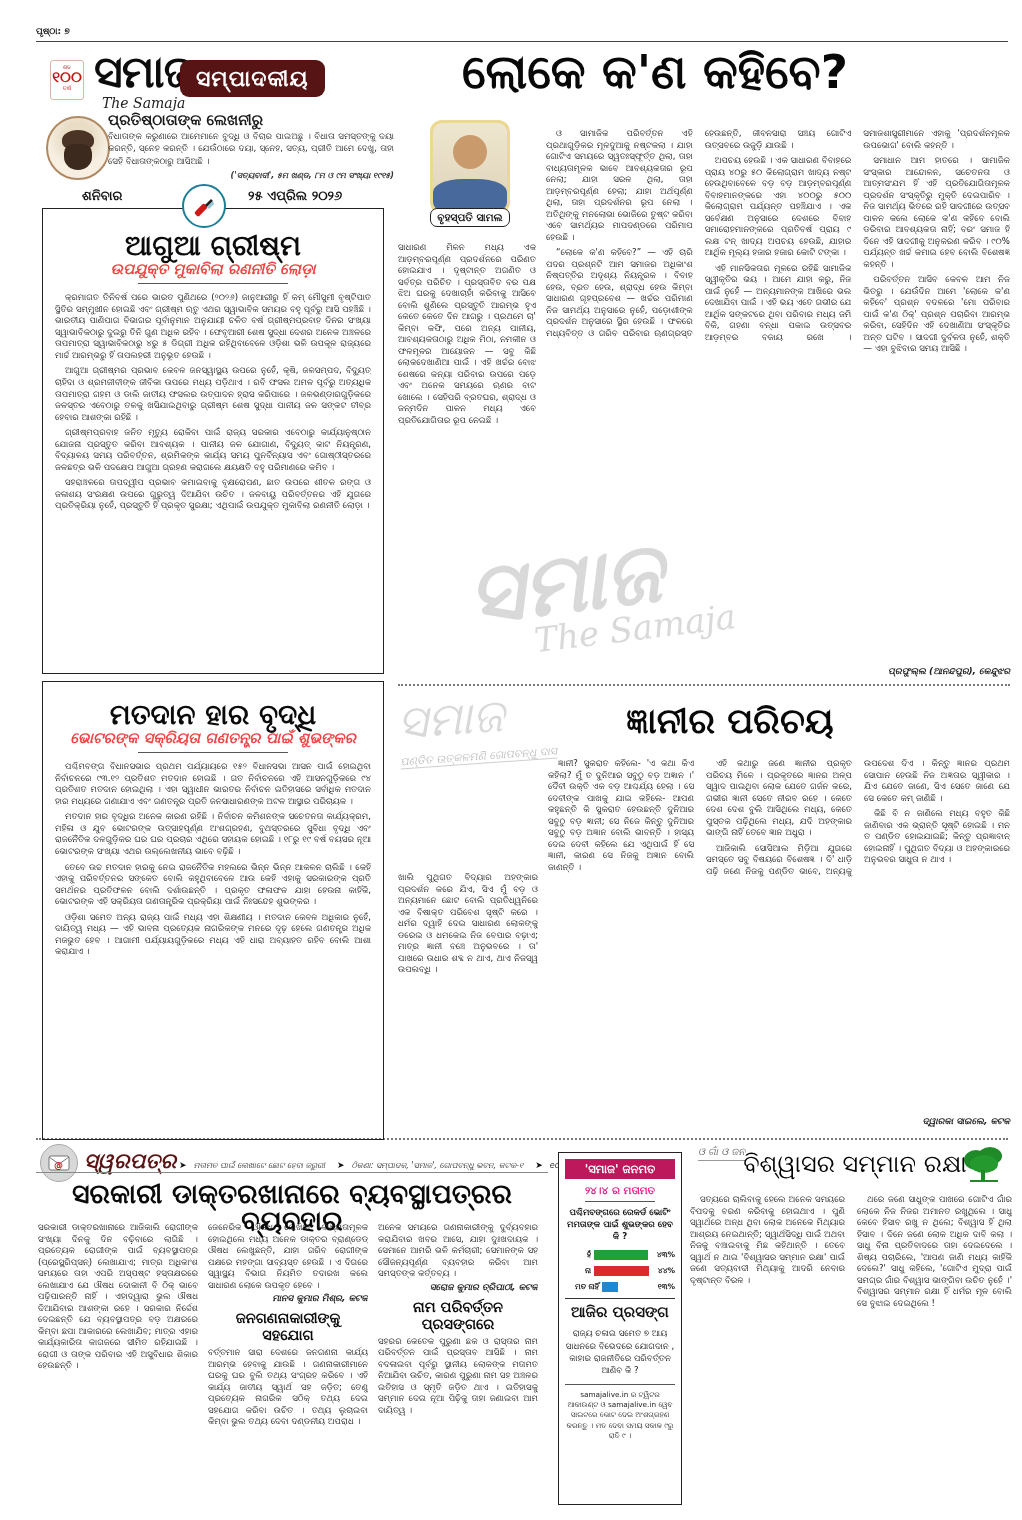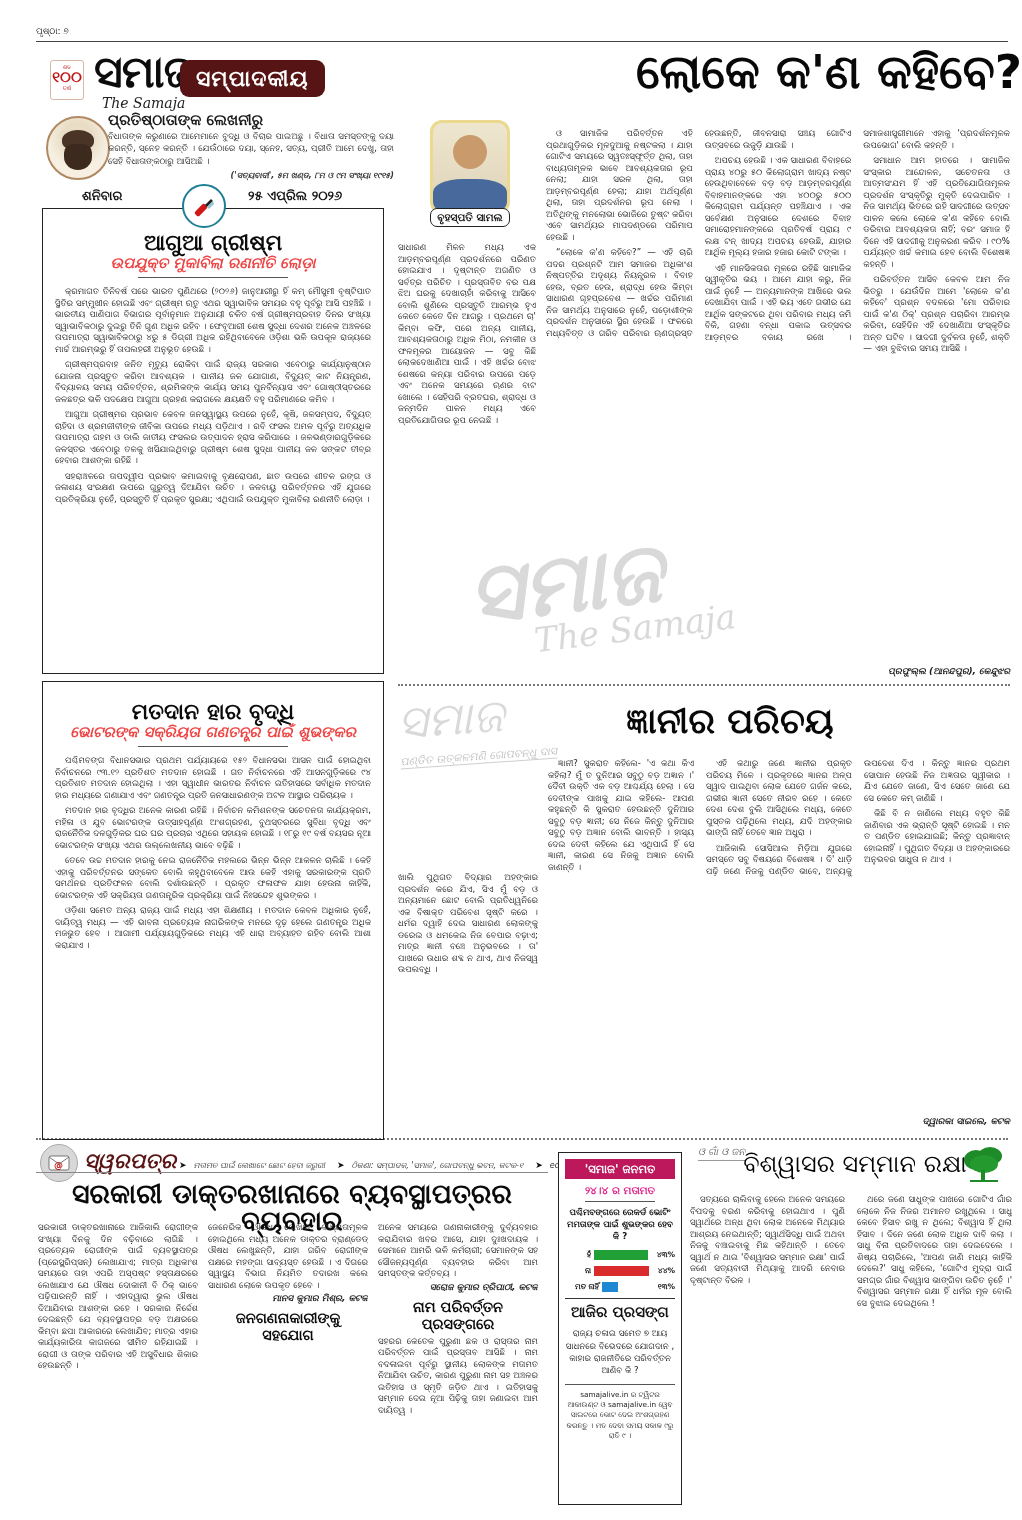--- a/index.html
+++ b/index.html
@@ -22,29 +22,29 @@
   .founder-heading{font-size:15px;font-weight:bold;color:#1a1a1a;}
   .founder-quote{font-size:8.6px;line-height:1.45;color:#222;width:286px;text-align:justify;}
   .founder-source{font-size:8px;font-style:italic;font-weight:bold;color:#333;width:286px;text-align:right;}
   .portrait{width:60px;height:60px;border-radius:50%;border:2px solid #b08963;
             background:radial-gradient(circle at 50% 32%,#e9ddc6 0 30%,#f6efe2 60%);position:relative;overflow:hidden;}
   .portrait:before{content:"";position:absolute;left:14px;top:12px;width:32px;height:20px;border-radius:50% 50% 40% 40%;background:#4a3426;}
   .portrait:after{content:"";position:absolute;left:16px;top:26px;width:28px;height:26px;border-radius:40% 40% 60% 60%;background:#3c2a1e;}
   .dayline{font-size:13px;font-weight:bold;color:#111;}
   
   .ed-box{position:absolute;border:1.5px solid #222;background:transparent;}
-  .ed-title{font-size:22px;font-weight:bold;text-align:center;line-height:1.05;color:#0b0b0b;}
+  .ed-title{font-size:28px;font-weight:bold;text-align:center;line-height:1.05;color:#0b0b0b;}
   .ed-sub{font-size:15px;font-style:italic;font-weight:bold;text-align:center;color:#ef4444;}
   .ed-divider{width:150px;margin:5px auto 0;border-top:1.5px solid #555;}
   .body-text{font-size:8.6px;line-height:1.34;text-align:justify;color:#161616;overflow:hidden;}
   .body-text p{margin:0 0 4px 0;text-indent:10px;}
   .cols3{column-count:3;column-gap:12px;}
   .cols2{column-count:2;column-gap:12px;}
   
-  .main-headline{font-size:47px;font-weight:bold;letter-spacing:0;text-align:right;color:#080808;line-height:1;}
+  .main-headline{font-size:47px;font-weight:bold;letter-spacing:0;text-align:left;color:#080808;line-height:1;}
   .essay-headline{font-size:35px;font-weight:bold;text-align:center;color:#080808;line-height:1;}
   .photo-card{border:3px solid #ead98e;border-radius:12px;overflow:hidden;position:relative;background:linear-gradient(#efe6cf,#ddd3b8);}
   .photo-card .head{position:absolute;left:50%;top:12px;transform:translateX(-50%);width:34px;height:34px;border-radius:50%;background:#c99a6b;}
   .photo-card .shirt{position:absolute;left:0;bottom:0;width:100%;height:32px;background:#47699c;border-radius:40% 40% 0 0;}
   .name-plate{border:1.5px solid #222;border-radius:7px;background:#fff;font-size:10.5px;font-weight:bold;
               text-align:center;padding:2px 4px;white-space:nowrap;}
   .signature{font-size:9px;font-style:italic;font-weight:bold;text-align:right;color:#222;margin-top:2px;}
   .watermark{color:#d9d9d9;z-index:0;pointer-events:none;}
   .wm-big{font-family:"DejaVu Serif",serif;font-size:84px;font-weight:bold;font-style:italic;line-height:.8;}
   .wm-script{font-family:"DejaVu Serif",serif;font-style:italic;font-size:34px;}
@@ -77,21 +77,21 @@
   .pen-circle{width:40px;height:40px;border-radius:50%;border:2px solid #1c7f96;background:#fff;
               display:flex;align-items:center;justify-content:center;}
   .env-circle{width:36px;height:36px;border-radius:50%;background:#d8d8d8;border:1px solid #aaa;
               display:flex;align-items:center;justify-content:center;}
 </style>
 </head>
 <body>
 
 <div class="page">
 
-  <div class="abs page-label" style="left:36px;top:26px;">ପୃଷ୍ଠା: ୭</div>
+  <div class="abs page-label" style="left:36px;top:26px;font-weight:bold;">ପୃଷ୍ଠା: ୭</div>
   <div class="rule" style="left:36px;top:41px;width:972px;"></div>
 
   <div class="abs badge" style="left:50px;top:60px;">
     <div class="t">ଶତ</div>
     <div class="n">୧୦୦</div>
     <div class="t">ବର୍ଷ</div>
   </div>
   <div class="abs logo-main" style="left:94px;top:52px;">ସମାଜ</div>
   <div class="abs logo-script" style="left:102px;top:95px;">The Samaja</div>
   <div class="abs section-box" style="left:180px;top:60px;">ସମ୍ପାଦକୀୟ</div>
@@ -119,22 +119,22 @@
     <div class="wm-script" style="font-size:46px;">ସମାଜ</div>
     <div class="wm-small" style="border-bottom:1px solid #cfcfcf;display:inline-block;">ପଣ୍ଡିତ ଉତ୍କଳମଣି ଗୋପବନ୍ଧୁ ଦାସ</div>
   </div>
 
   <div class="ed-box" style="left:42px;top:208px;width:340px;height:464px;z-index:2;">
     <div class="ed-title" style="margin-top:22px;">ଆଗୁଆ ଗ୍ରୀଷ୍ମ</div>
     <div class="ed-sub">ଉପଯୁକ୍ତ ମୁକାବିଲା ରଣନୀତି ଲୋଡ଼ା</div>
     <div class="ed-divider"></div>
     <div class="body-text" style="margin:8px 12px 0;height:352px;">
         <p>କ୍ରମାଗତ ତିନିବର୍ଷ ପରେ ଭାରତ ପୁଣିଥରେ (୨୦୨୬) ଜାନୁଆରୀରୁ ହିଁ କମ୍ ମୌସୁମୀ ବୃଷ୍ଟିପାତ ସ୍ଥିତିର ସମ୍ମୁଖୀନ ହୋଇଛି ଏବଂ ଗ୍ରୀଷ୍ମ ଋତୁ ଏଥର ସ୍ୱାଭାବିକ ସମୟର ବହୁ ପୂର୍ବରୁ ଆସି ପହଞ୍ଚିଛି । ଭାରତୀୟ ପାଣିପାଗ ବିଭାଗର ପୂର୍ବାନୁମାନ ଅନୁଯାୟୀ ଚଳିତ ବର୍ଷ ଗ୍ରୀଷ୍ମପ୍ରବାହ ଦିନର ସଂଖ୍ୟା ସ୍ୱାଭାବିକଠାରୁ ଦୁଇରୁ ତିନି ଗୁଣ ଅଧିକ ରହିବ । ଫେବୃଆରୀ ଶେଷ ସୁଦ୍ଧା ଦେଶର ଅନେକ ଅଞ୍ଚଳରେ ତାପମାତ୍ରା ସ୍ୱାଭାବିକଠାରୁ ୪ରୁ ୫ ଡିଗ୍ରୀ ଅଧିକ ରହିଥିବାବେଳେ ଓଡ଼ିଶା ଭଳି ଉପକୂଳ ରାଜ୍ୟରେ ମାର୍ଚ୍ଚ ଆରମ୍ଭରୁ ହିଁ ତାପଲହରୀ ଅନୁଭୂତ ହେଉଛି ।</p>
+        <p>ଆଗୁଆ ଗ୍ରୀଷ୍ମର ପ୍ରଭାବ କେବଳ ଜନସ୍ୱାସ୍ଥ୍ୟ ଉପରେ ନୁହେଁ, କୃଷି, ଜଳସମ୍ପଦ, ବିଦ୍ୟୁତ୍ ଚାହିଦା ଓ ଶ୍ରମଜୀବୀଙ୍କ ଜୀବିକା ଉପରେ ମଧ୍ୟ ପଡ଼ିଥାଏ । ରବି ଫସଲ ଅମଳ ପୂର୍ବରୁ ଅତ୍ୟଧିକ ତାପମାତ୍ରା ଗହମ ଓ ଡାଲି ଜାତୀୟ ଫସଲର ଉତ୍ପାଦନ ହ୍ରାସ କରିପାରେ । ଜଳଭଣ୍ଡାରଗୁଡ଼ିକରେ ଜଳସ୍ତର ଏବେଠାରୁ ତଳକୁ ଖସିଯାଇଥିବାରୁ ଗ୍ରୀଷ୍ମ ଶେଷ ସୁଦ୍ଧା ପାନୀୟ ଜଳ ସଙ୍କଟ ତୀବ୍ର ହେବାର ଆଶଙ୍କା ରହିଛି ।</p>
         <p>ଗ୍ରୀଷ୍ମପ୍ରବାହ ଜନିତ ମୃତ୍ୟୁ ରୋକିବା ପାଇଁ ରାଜ୍ୟ ସରକାର ଏବେଠାରୁ କାର୍ଯ୍ୟାନୁଷ୍ଠାନ ଯୋଜନା ପ୍ରସ୍ତୁତ କରିବା ଆବଶ୍ୟକ । ପାନୀୟ ଜଳ ଯୋଗାଣ, ବିଦ୍ୟୁତ୍ କାଟ ନିୟନ୍ତ୍ରଣ, ବିଦ୍ୟାଳୟ ସମୟ ପରିବର୍ତ୍ତନ, ଶ୍ରମିକଙ୍କ କାର୍ଯ୍ୟ ସମୟ ପୁନର୍ବିନ୍ୟାସ ଏବଂ ଗୋଷ୍ଠୀସ୍ତରରେ ଜଳଛତ୍ର ଭଳି ପଦକ୍ଷେପ ଆଗୁଆ ଗ୍ରହଣ କରାଗଲେ କ୍ଷୟକ୍ଷତି ବହୁ ପରିମାଣରେ କମିବ ।</p>
-        <p>ଆଗୁଆ ଗ୍ରୀଷ୍ମର ପ୍ରଭାବ କେବଳ ଜନସ୍ୱାସ୍ଥ୍ୟ ଉପରେ ନୁହେଁ, କୃଷି, ଜଳସମ୍ପଦ, ବିଦ୍ୟୁତ୍ ଚାହିଦା ଓ ଶ୍ରମଜୀବୀଙ୍କ ଜୀବିକା ଉପରେ ମଧ୍ୟ ପଡ଼ିଥାଏ । ରବି ଫସଲ ଅମଳ ପୂର୍ବରୁ ଅତ୍ୟଧିକ ତାପମାତ୍ରା ଗହମ ଓ ଡାଲି ଜାତୀୟ ଫସଲର ଉତ୍ପାଦନ ହ୍ରାସ କରିପାରେ । ଜଳଭଣ୍ଡାରଗୁଡ଼ିକରେ ଜଳସ୍ତର ଏବେଠାରୁ ତଳକୁ ଖସିଯାଇଥିବାରୁ ଗ୍ରୀଷ୍ମ ଶେଷ ସୁଦ୍ଧା ପାନୀୟ ଜଳ ସଙ୍କଟ ତୀବ୍ର ହେବାର ଆଶଙ୍କା ରହିଛି ।</p>
         <p>ସହରାଞ୍ଚଳରେ ତାପଦ୍ୱୀପ ପ୍ରଭାବ କମାଇବାକୁ ବୃକ୍ଷରୋପଣ, ଛାତ ଉପରେ ଶୀତଳ ରଙ୍ଗ ଓ ଜଳାଶୟ ସଂରକ୍ଷଣ ଉପରେ ଗୁରୁତ୍ୱ ଦିଆଯିବା ଉଚିତ । ଜଳବାୟୁ ପରିବର୍ତ୍ତନର ଏହି ଯୁଗରେ ପ୍ରତିକ୍ରିୟା ନୁହେଁ, ପ୍ରସ୍ତୁତି ହିଁ ପ୍ରକୃତ ସୁରକ୍ଷା; ଏଥିପାଇଁ ଉପଯୁକ୍ତ ମୁକାବିଲା ରଣନୀତି ଲୋଡ଼ା ।</p>
       </div>
   </div>
 
   <div class="ed-box" style="left:42px;top:681px;width:340px;height:457px;z-index:2;">
     <div class="ed-title" style="margin-top:18px;">ମତଦାନ ହାର ବୃଦ୍ଧି</div>
     <div class="ed-sub">ଭୋଟରଙ୍କ ସକ୍ରିୟତା ଗଣତନ୍ତ୍ର ପାଇଁ ଶୁଭଙ୍କର</div>
     <div class="ed-divider"></div>
     <div class="body-text" style="margin:8px 12px 0;height:340px;">
         <p>ପଶ୍ଚିମବଙ୍ଗ ବିଧାନସଭାର ପ୍ରଥମ ପର୍ଯ୍ୟାୟରେ ୧୫୨ ବିଧାନସଭା ଆସନ ପାଇଁ ହୋଇଥିବା ନିର୍ବାଚନରେ ୯୩.୧୨ ପ୍ରତିଶତ ମତଦାନ ହୋଇଛି । ଗତ ନିର୍ବାଚନରେ ଏହି ଆସନଗୁଡ଼ିକରେ ୯୪ ପ୍ରତିଶତ ମତଦାନ ହୋଇଥିଲା । ଏହା ସ୍ୱାଧୀନ ଭାରତର ନିର୍ବାଚନ ଇତିହାସରେ ସର୍ବାଧିକ ମତଦାନ ହାର ମଧ୍ୟରେ ଗଣାଯାଏ ଏବଂ ଗଣତନ୍ତ୍ର ପ୍ରତି ଜନସାଧାରଣଙ୍କ ଅଟଳ ଆସ୍ଥାର ପରିଚାୟକ ।</p>
@@ -199,20 +199,21 @@
   <div class="abs letter-headline" style="left:36px;top:1180px;width:512px;">ସରକାରୀ ଡାକ୍ତରଖାନାରେ ବ୍ୟବସ୍ଥାପତ୍ରର ବ୍ୟବହାର</div>
 
   <div class="lcol body-text" style="left:38px;top:1222px;height:292px;">
     <span>ସରକାରୀ ଡାକ୍ତରଖାନାରେ ଆଜିକାଲି ରୋଗୀଙ୍କ ସଂଖ୍ୟା ଦିନକୁ ଦିନ ବଢ଼ିବାରେ ଲାଗିଛି । ପ୍ରତ୍ୟେକ ରୋଗୀଙ୍କ ପାଇଁ ବ୍ୟବସ୍ଥାପତ୍ର (ପ୍ରେସ୍କ୍ରିପ୍ସନ୍) ଲେଖାଯାଏ; ମାତ୍ର ଅଧିକାଂଶ ସମୟରେ ତାହା ଏପରି ଅସ୍ପଷ୍ଟ ହସ୍ତାକ୍ଷରରେ ଲେଖାଯାଏ ଯେ ଔଷଧ ଦୋକାନୀ ବି ଠିକ୍ ଭାବେ ପଢ଼ିପାରନ୍ତି ନାହିଁ । ଏହାଦ୍ୱାରା ଭୁଲ ଔଷଧ ଦିଆଯିବାର ଆଶଙ୍କା ରହେ । ସରକାର ନିର୍ଦ୍ଦେଶ ଦେଇଛନ୍ତି ଯେ ବ୍ୟବସ୍ଥାପତ୍ର ବଡ଼ ଅକ୍ଷରରେ କିମ୍ବା ଛପା ଆକାରରେ ଲେଖାଯିବ; ମାତ୍ର ଏହାର କାର୍ଯ୍ୟକାରିତା କାଗଜରେ ସୀମିତ ରହିଯାଇଛି । ରୋଗୀ ଓ ତାଙ୍କ ପରିବାର ଏହି ଅସୁବିଧାର ଶିକାର ହେଉଛନ୍ତି ।</span>
   </div>
 
   <div class="lcol" style="left:208px;top:1222px;height:292px;">
     <div class="body-text">ଜେନେରିକ ଔଷଧ ଲେଖିବା ବାଧ୍ୟତାମୂଳକ ହୋଇଥିଲେ ମଧ୍ୟ ଅନେକ ଡାକ୍ତର ବ୍ରାଣ୍ଡେଡ୍ ଔଷଧ ଲେଖୁଛନ୍ତି, ଯାହା ଗରିବ ରୋଗୀଙ୍କ ପକ୍ଷରେ ମହଙ୍ଗା ସାବ୍ୟସ୍ତ ହେଉଛି । ଏ ଦିଗରେ ସ୍ୱାସ୍ଥ୍ୟ ବିଭାଗ ନିୟମିତ ତଦାରଖ କଲେ ସାଧାରଣ ଲୋକେ ଉପକୃତ ହେବେ ।</div>
     <div class="signature">ମାନସ କୁମାର ମିଶ୍ର, କଟକ</div>
     <div class="letter-subhead">ଜନଗଣନାକାରୀଙ୍କୁ ସହଯୋଗ</div>
+    <div class="body-text">ବର୍ତ୍ତମାନ ସାରା ଦେଶରେ ଜନଗଣନା କାର୍ଯ୍ୟ ଆରମ୍ଭ ହେବାକୁ ଯାଉଛି । ଗଣନାକାରୀମାନେ ଘରକୁ ଘର ବୁଲି ତଥ୍ୟ ସଂଗ୍ରହ କରିବେ । ଏହି କାର୍ଯ୍ୟ ଜାତୀୟ ସ୍ୱାର୍ଥ ସହ ଜଡ଼ିତ; ତେଣୁ ପ୍ରତ୍ୟେକ ନାଗରିକ ସଠିକ୍ ତଥ୍ୟ ଦେଇ ସହଯୋଗ କରିବା ଉଚିତ । ତଥ୍ୟ ଲୁଚାଇବା କିମ୍ବା ଭୁଲ ତଥ୍ୟ ଦେବା ଦଣ୍ଡନୀୟ ଅପରାଧ ।</div>
   </div>
 
   <div class="lcol" style="left:378px;top:1222px;height:292px;">
     <div class="body-text">ଅନେକ ସମୟରେ ଗଣନାକାରୀଙ୍କୁ ଦୁର୍ବ୍ୟବହାର କରାଯିବାର ଖବର ଆସେ, ଯାହା ଦୁଃଖଦାୟକ । ସେମାନେ ଆମରି ଭଳି କର୍ମଚାରୀ; ସେମାନଙ୍କ ସହ ସୌଜନ୍ୟପୂର୍ଣ୍ଣ ବ୍ୟବହାର କରିବା ଆମ ସମସ୍ତଙ୍କ କର୍ତ୍ତବ୍ୟ ।</div>
     <div class="signature">ସରୋଜ କୁମାର ତ୍ରିପାଠୀ, କଟକ</div>
     <div class="letter-subhead">ନାମ ପରିବର୍ତ୍ତନ ପ୍ରସଙ୍ଗରେ</div>
     <div class="body-text">ସହରର କେତେକ ପୁରୁଣା ଛକ ଓ ରାସ୍ତାର ନାମ ପରିବର୍ତ୍ତନ ପାଇଁ ପ୍ରସ୍ତାବ ଆସିଛି । ନାମ ବଦଳାଇବା ପୂର୍ବରୁ ସ୍ଥାନୀୟ ଲୋକଙ୍କ ମତାମତ ନିଆଯିବା ଉଚିତ, କାରଣ ପୁରୁଣା ନାମ ସହ ଅଞ୍ଚଳର ଇତିହାସ ଓ ସ୍ମୃତି ଜଡ଼ିତ ଥାଏ । ଇତିହାସକୁ ସମ୍ମାନ ଦେଇ ନୂଆ ପିଢ଼ିକୁ ତାହା ଜଣାଇବା ଆମ ଦାୟିତ୍ୱ ।</div>
   </div>
 
   <div class="poll">

